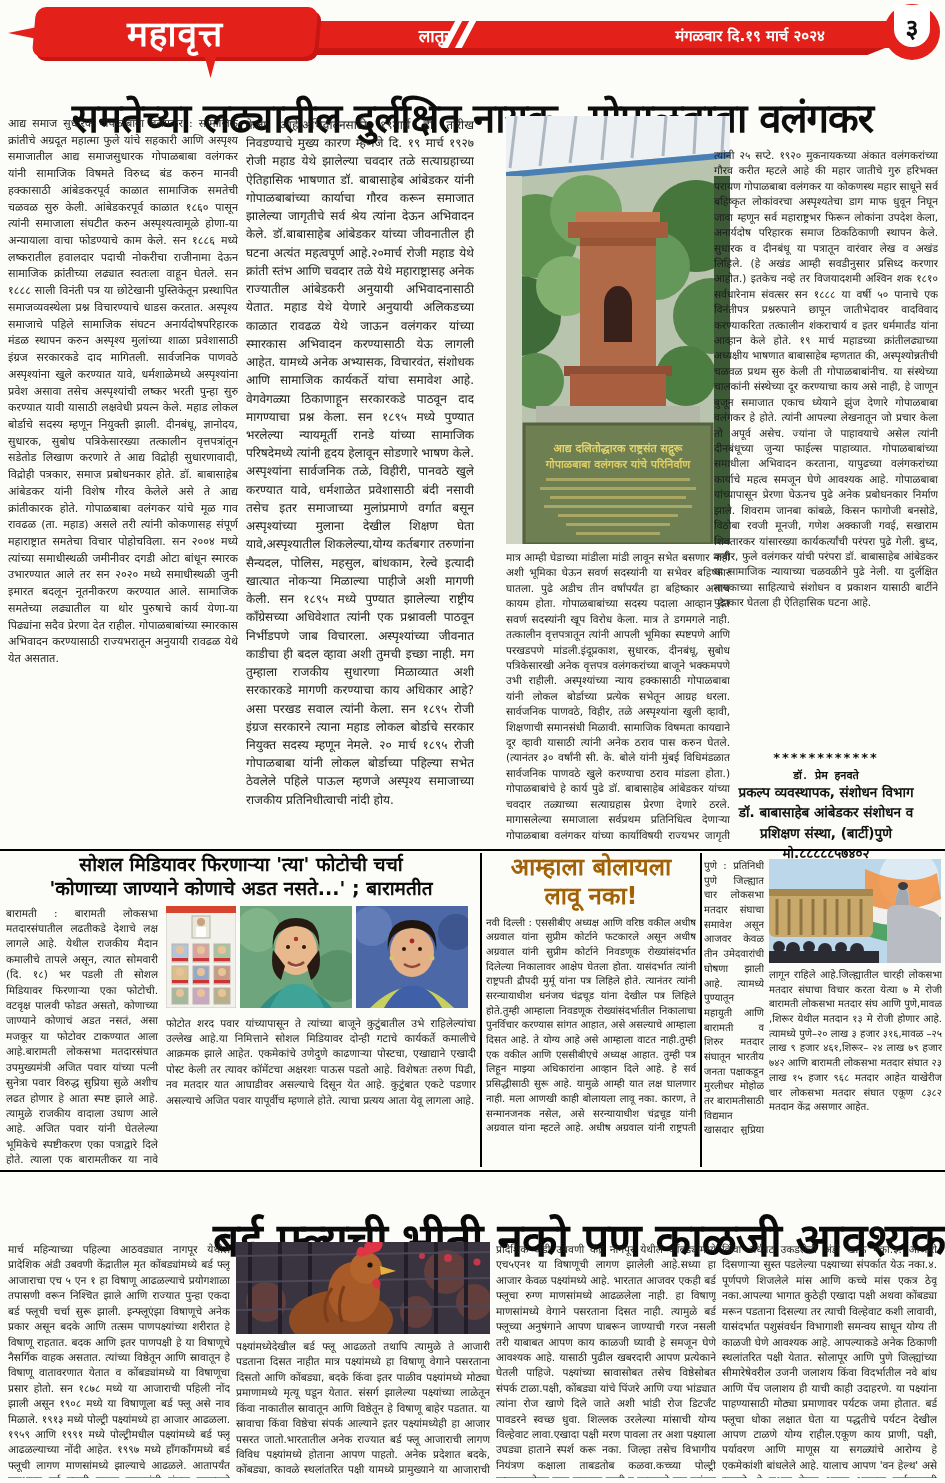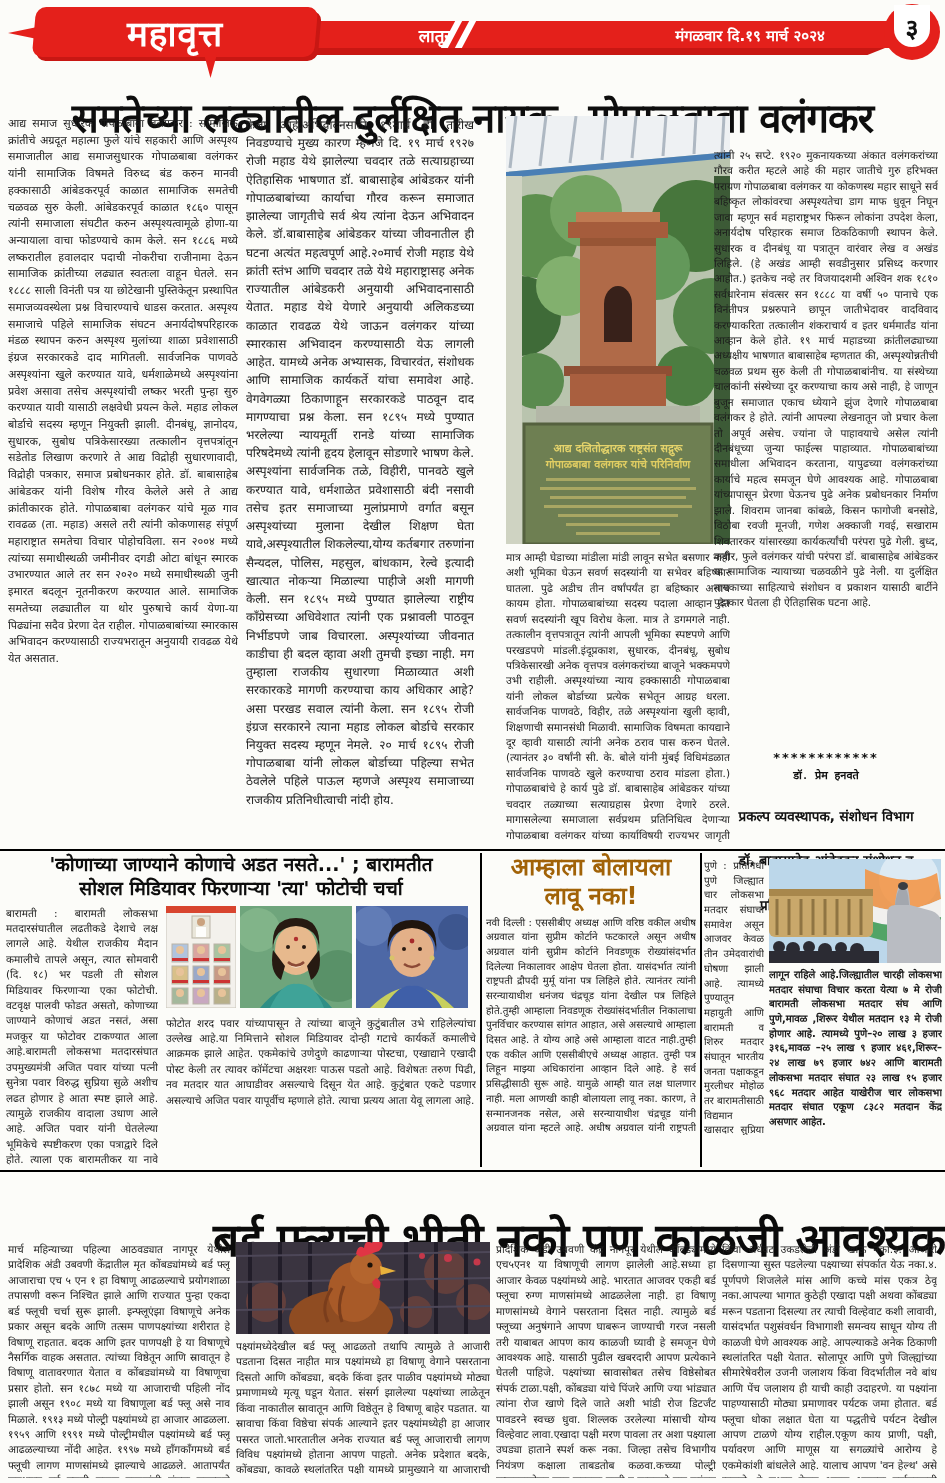--- a/index.html
+++ b/index.html
@@ -42,38 +42,38 @@
   .lead-col{position:absolute;top:116px;height:729px;}
   .lc1{left:8px;width:230px;font-size:11px;line-height:1.52;}
   .lc2{left:246px;width:228px;font-size:12px;line-height:1.52;}
   .lc3wrap{position:absolute;top:116px;left:506px;width:224px;height:729px;}
   .lc3txt{margin-top:6px;height:293px;}
   .lc4wrap{position:absolute;top:116px;left:714px;width:224px;height:729px;}
   .lc4txt{height:594px;margin-top:32px;}
   .credit{margin-top:8px;text-align:center;font-weight:bold;color:#111;}
   .credit .stars{font-size:13px;letter-spacing:2px;}
   .credit .nm{font-size:11px;margin-top:2px;font-family:Liberation Mono, monospace;}
-  .credit .ln{font-size:13.5px;line-height:1.5;margin-top:24px;}
+  .credit .ln{font-size:13.5px;line-height:1.5;}
   
   .art-baramati{position:absolute;top:853px;left:6px;width:470px;height:312px;}
   .ab-h{font-size:19px;font-weight:bold;text-align:center;line-height:1.25;color:#0d0d0d;}
   .ab-body{display:flex;gap:8px;margin-top:5px;height:262px;}
   .ab-colA{width:152px;flex:none;height:262px;}
   .ab-right{flex:1;display:flex;flex-direction:column;}
   .ab-photos{display:flex;gap:4px;height:102px;flex:none;}
   .ab-colB{margin-top:8px;height:152px;}
   .art-delhi{position:absolute;top:853px;left:486px;width:210px;height:312px;}
   .ad-h{font-size:24px;font-weight:bold;text-align:center;line-height:1.2;color:#a16207;}
   .ad-body{margin-top:5px;height:218px;font-size:10px;}
   .art-pune{position:absolute;top:853px;left:704px;width:238px;height:312px;}
   .ap-h{font-size:20px;font-weight:bold;text-align:center;white-space:nowrap;color:#0d0d0d;}
   .ap-body{display:flex;gap:5px;margin-top:6px;height:276px;}
   .ap-colA{width:60px;flex:none;height:276px;font-size:10px;}
   .ap-right{flex:1;display:flex;flex-direction:column;}
-  .ap-colB{margin-top:5px;height:164px;font-size:10px;font-weight:bold;}
+  .ap-colB{margin-top:5px;height:164px;font-size:10px;}
   
   .art-bf{position:absolute;top:1176px;left:0;right:0;height:304px;}
   .bf-h{text-align:right;font-size:46px;font-weight:bold;color:#0a0a0a;letter-spacing:-1px;white-space:nowrap;}
   .bf-col{position:absolute;top:66px;height:236px;}
   .bfc1{left:8px;width:222px;}
   .bfc2wrap{position:absolute;top:66px;left:236px;width:254px;height:236px;}
   .bfc2txt{margin-top:5px;height:138px;}
   .bfc3{left:496px;width:220px;}
   .bfc4{left:722px;width:215px;}
   svg{display:block;}
@@ -170,22 +170,22 @@
       <div class="ln">मो.८८८८८५७४०२</div>
     </div>
   </div>
 
   <div class="hline hl1"></div>
   <div class="vline vl1"></div>
   <div class="vline vl2"></div>
 
   <section class="art-baramati">
     <div class="ab-h">
+      <div>सोशल मिडियावर फिरणाऱ्या 'त्या' फोटोची चर्चा</div>
       <div>'कोणाच्या जाण्याने कोणाचे अडत नसते...' ; बारामतीत</div>
-      <div>सोशल मिडियावर फिरणाऱ्या 'त्या' फोटोची चर्चा</div>
     </div>
     <div class="ab-body">
       <div class="ab-colA bodytxt">बारामती : बारामती लोकसभा मतदारसंघातील लढतीकडे देशाचे लक्ष लागले आहे. येथील राजकीय मैदान कमालीचे तापले असून, त्यात सोमवारी (दि. १८) भर पडली ती सोशल मिडियावर फिरणाऱ्या एका फोटोची. वटवृक्ष पालवी फोडत असतो, कोणाच्या जाण्याने कोणाचं अडत नसतं, असा मजकूर या फोटोवर टाकण्यात आला आहे.बारामती लोकसभा मतदारसंघात उपमुख्यमंत्री अजित पवार यांच्या पत्नी सुनेत्रा पवार विरुद्ध सुप्रिया सुळे अशीच लढत होणार हे आता स्पष्ट झाले आहे. त्यामुळे राजकीय वादाला उधाण आले आहे. अजित पवार यांनी घेतलेल्या भूमिकेचे स्पष्टीकरण एका पत्राद्वारे दिले होते. त्याला एक बारामतीकर या नावे निनावी पत्राने उत्तर देण्यात आले होते. आता खुद्द अजित पवार यांचे बंधू श्रीनिवास व भावजय शर्मिला या शरद पवार यांच्या मागे उभे राहणार असल्याचे स्पष्ट केले आहे. त्यात या फोटोची भर पडली आहे. सोमवारी बारामतीत श्रीनिवास पवार यांच्या भाषणाची आणि या फोटोचीच चर्चा रंगली.</div>
       <div class="ab-right">
         <div class="ab-photos">
           <svg width="70" height="102" viewBox="0 0 70 102">
             <rect width="70" height="102" fill="#f3f1ec" stroke="#c8c4ba"></rect>
             <rect x="0" y="0" width="70" height="7" fill="#d8452f"></rect>
             <rect x="26" y="10" width="18" height="22" fill="#e9e6da" stroke="#b9b4a6"></rect>
             <circle cx="35" cy="16" r="4" fill="#caa27e"></circle>

